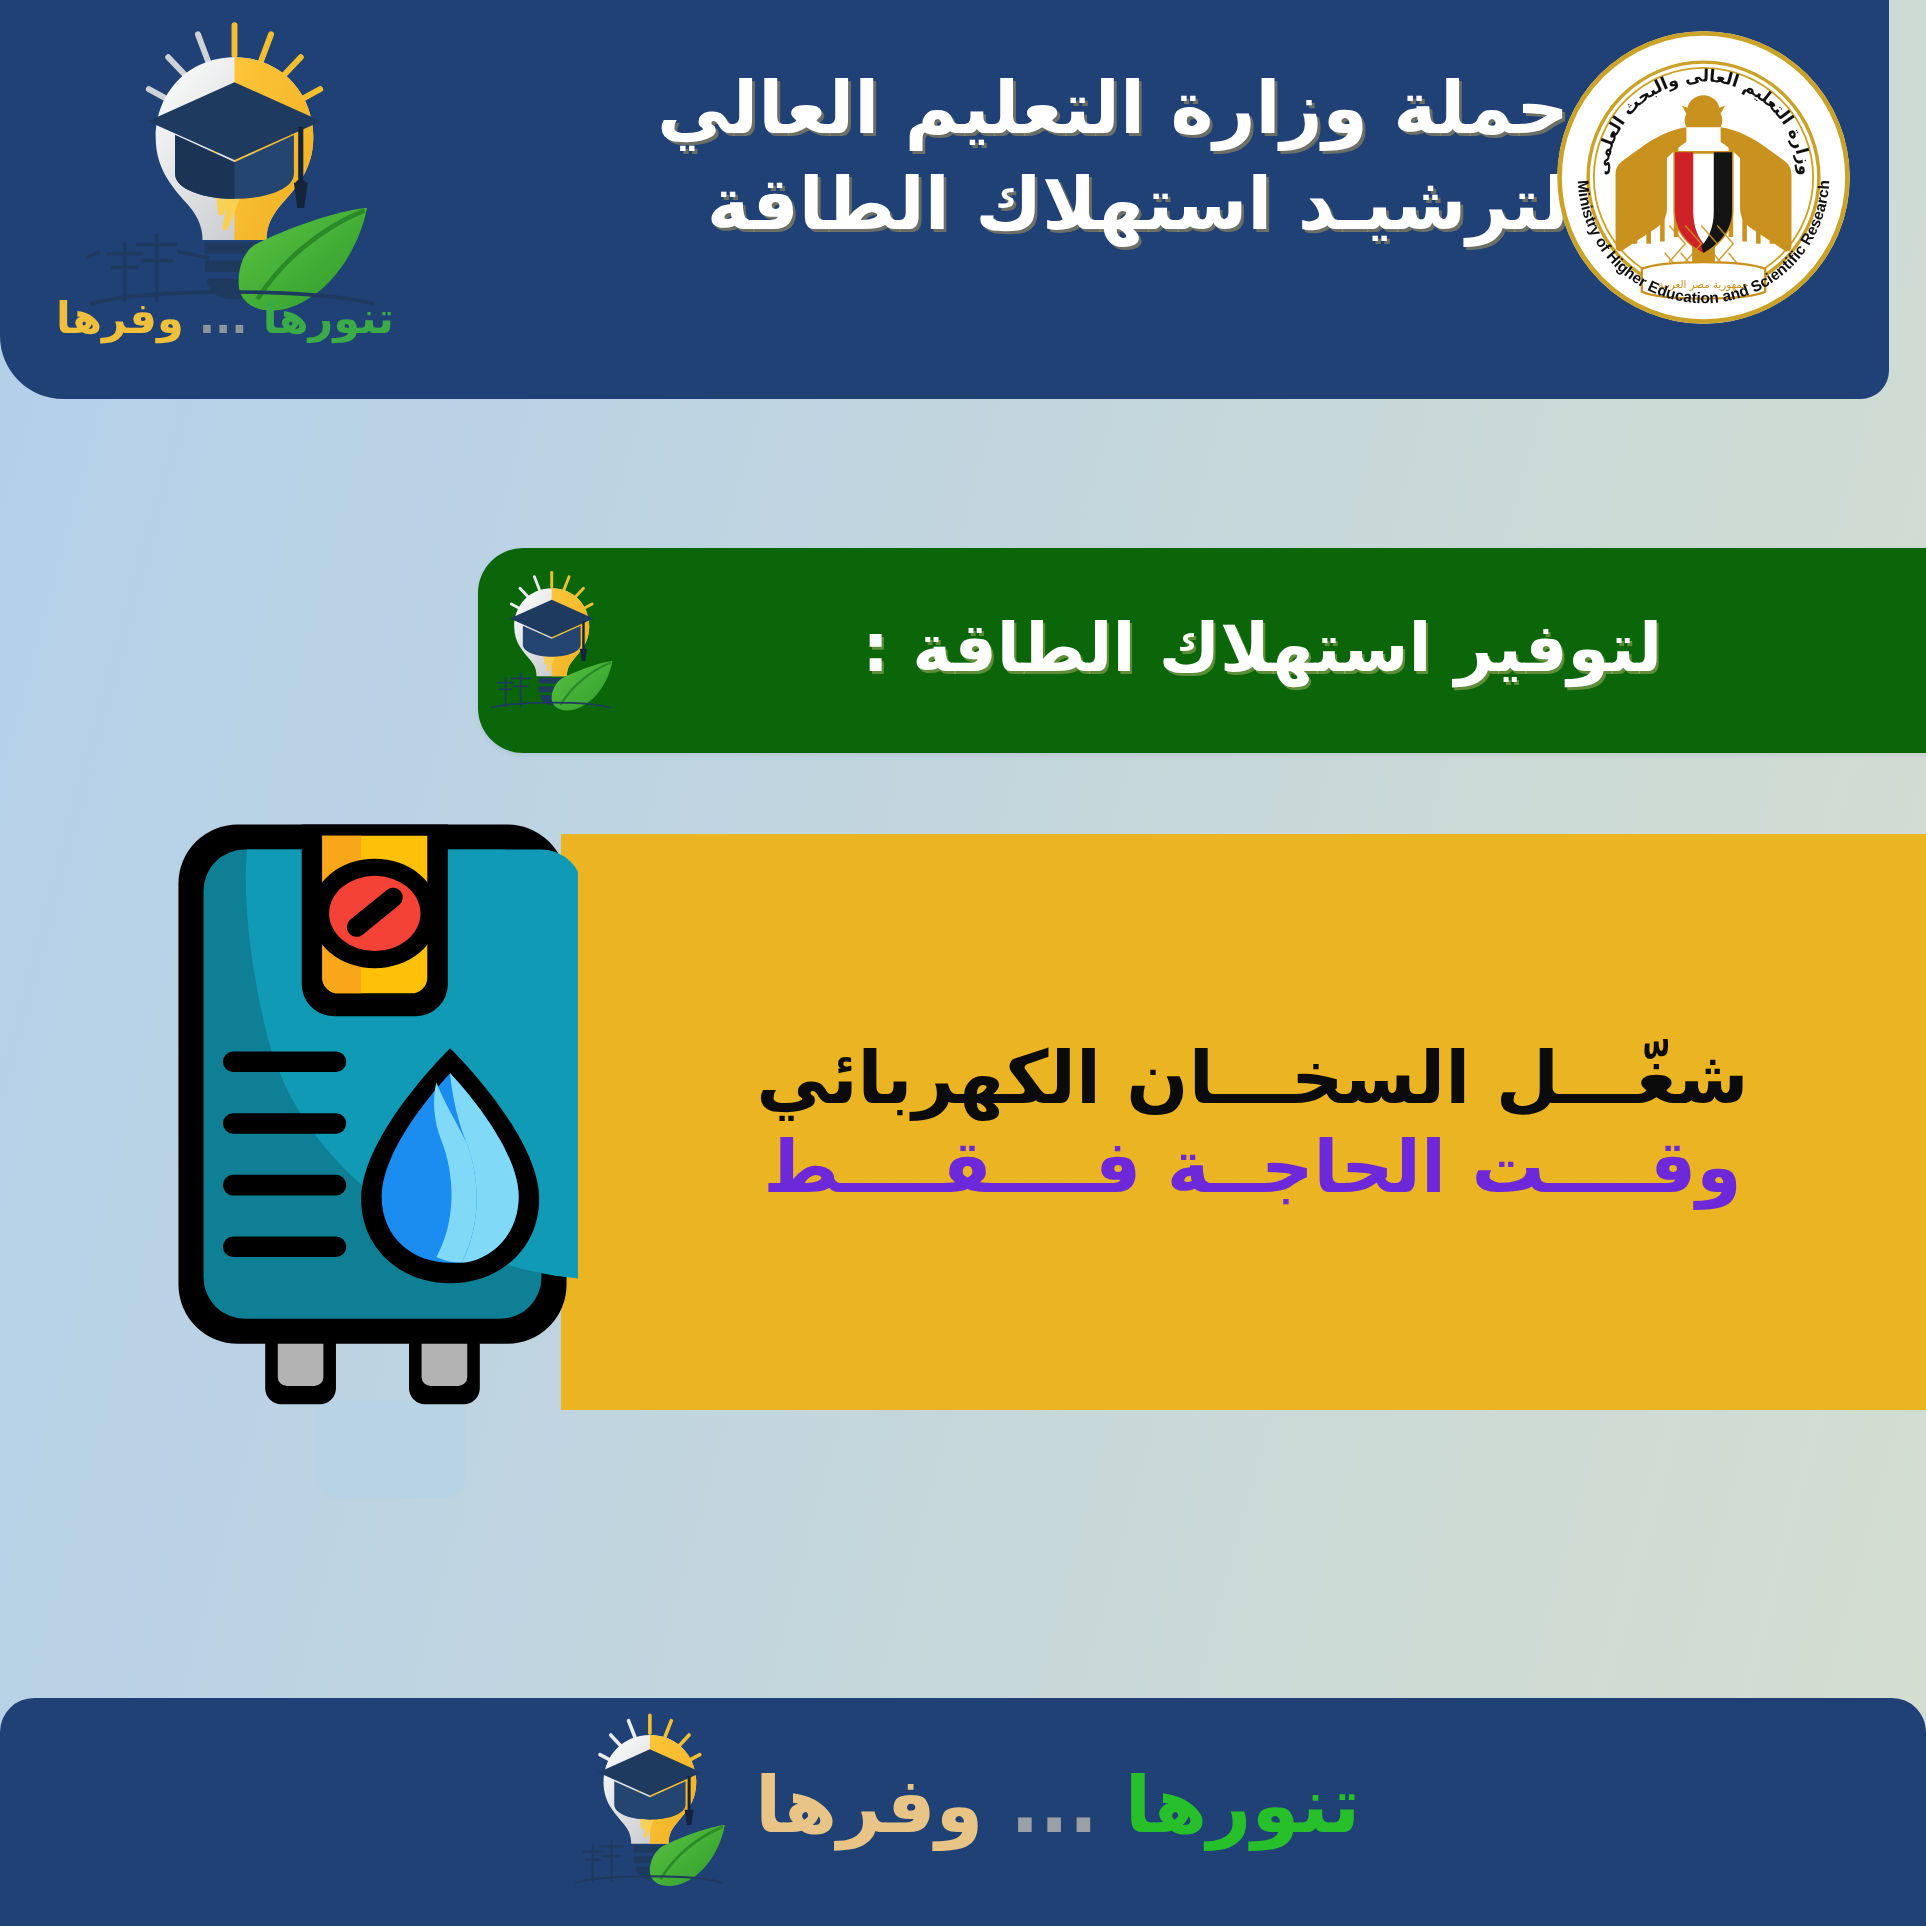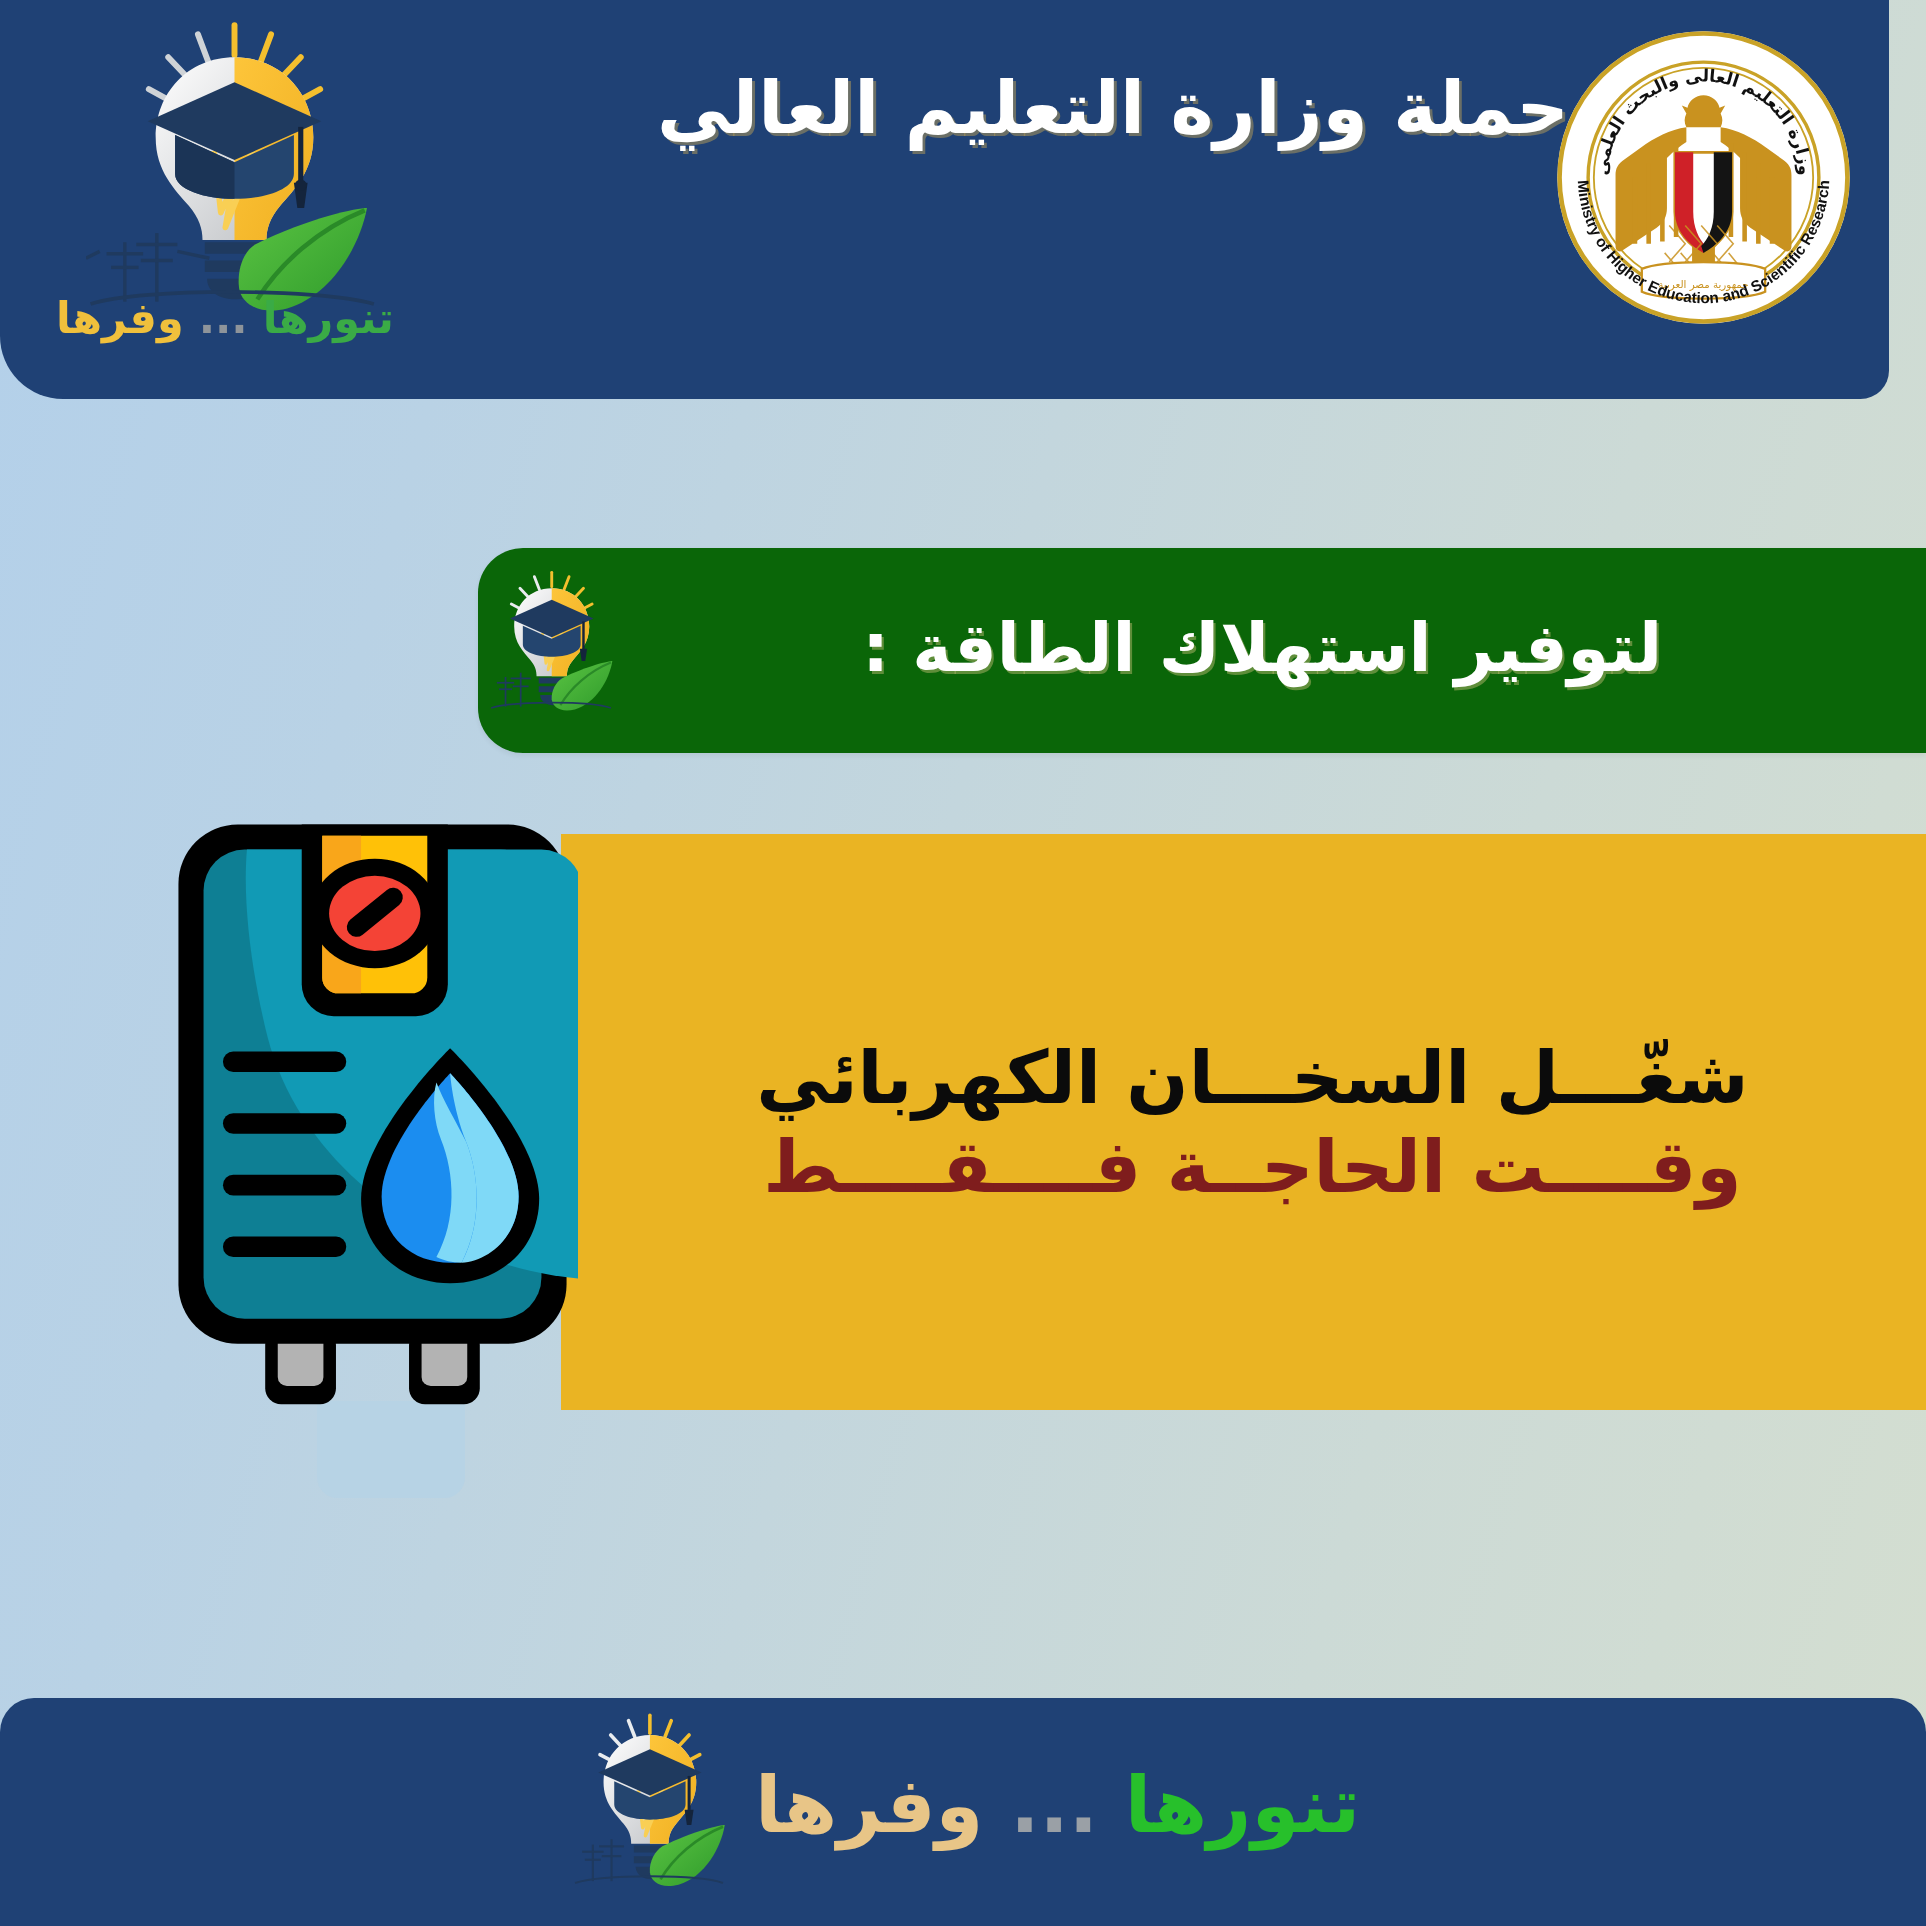--- a/index.html
+++ b/index.html
@@ -77,21 +77,21 @@
     position:absolute; left:561px; top:834px; right:0; height:576px;
     background:#eab423;
     direction:rtl; text-align:left;
     display:flex; flex-direction:column; justify-content:center; align-items:center;
     padding-right:68px; padding-left:86px;
   }
   .tip-line{
     font-size:73px; font-weight:bold; line-height:1.22; white-space:nowrap;
   }
   .tip-black{ color:#0b0b0b; }
-  .tip-green{ color:#7f1d1d; }
+  .tip-green{ color:#6d28d9; }
 
   
   .heater-shadow{
     position:absolute; left:317px; top:1401px; width:148px; height:97px;
     background:#b6d2e5; border-radius:0 0 20.5px 20.5px; opacity:.85;
   }
   .heater{
     position:absolute; left:167px; top:813px; width:411px; height:605px;
   }
   .heater svg{ width:100%; height:100%; display:block; }
@@ -180,20 +180,21 @@
     </div>
 
     <div class="logo-slogan">
       <span class="sl-green">تنورها</span>
       <span class="sl-dots">...</span>
       <span class="sl-gold">وفرها</span>
     </div>
 
     <div class="header-title">
       <span class="ln">حملة وزارة التعليم العالي</span>
+      <span class="ln">لترشيـد استهلاك الطاقة</span>
     </div>
 
     <div class="ministry-emblem">
       <svg viewBox="0 0 260 260" xmlns="http://www.w3.org/2000/svg">
         <circle cx="130" cy="130" r="128" fill="#ffffff"></circle>
         <circle cx="130" cy="130" r="126" fill="none" stroke="#c9a227" stroke-width="4"></circle>
         <circle cx="130" cy="130" r="101" fill="none" stroke="#c9a227" stroke-width="3"></circle>
         <circle cx="130" cy="130" r="96" fill="none" stroke="#c9a227" stroke-width="1.6"></circle>
 
         <g fill="#c9921f">

